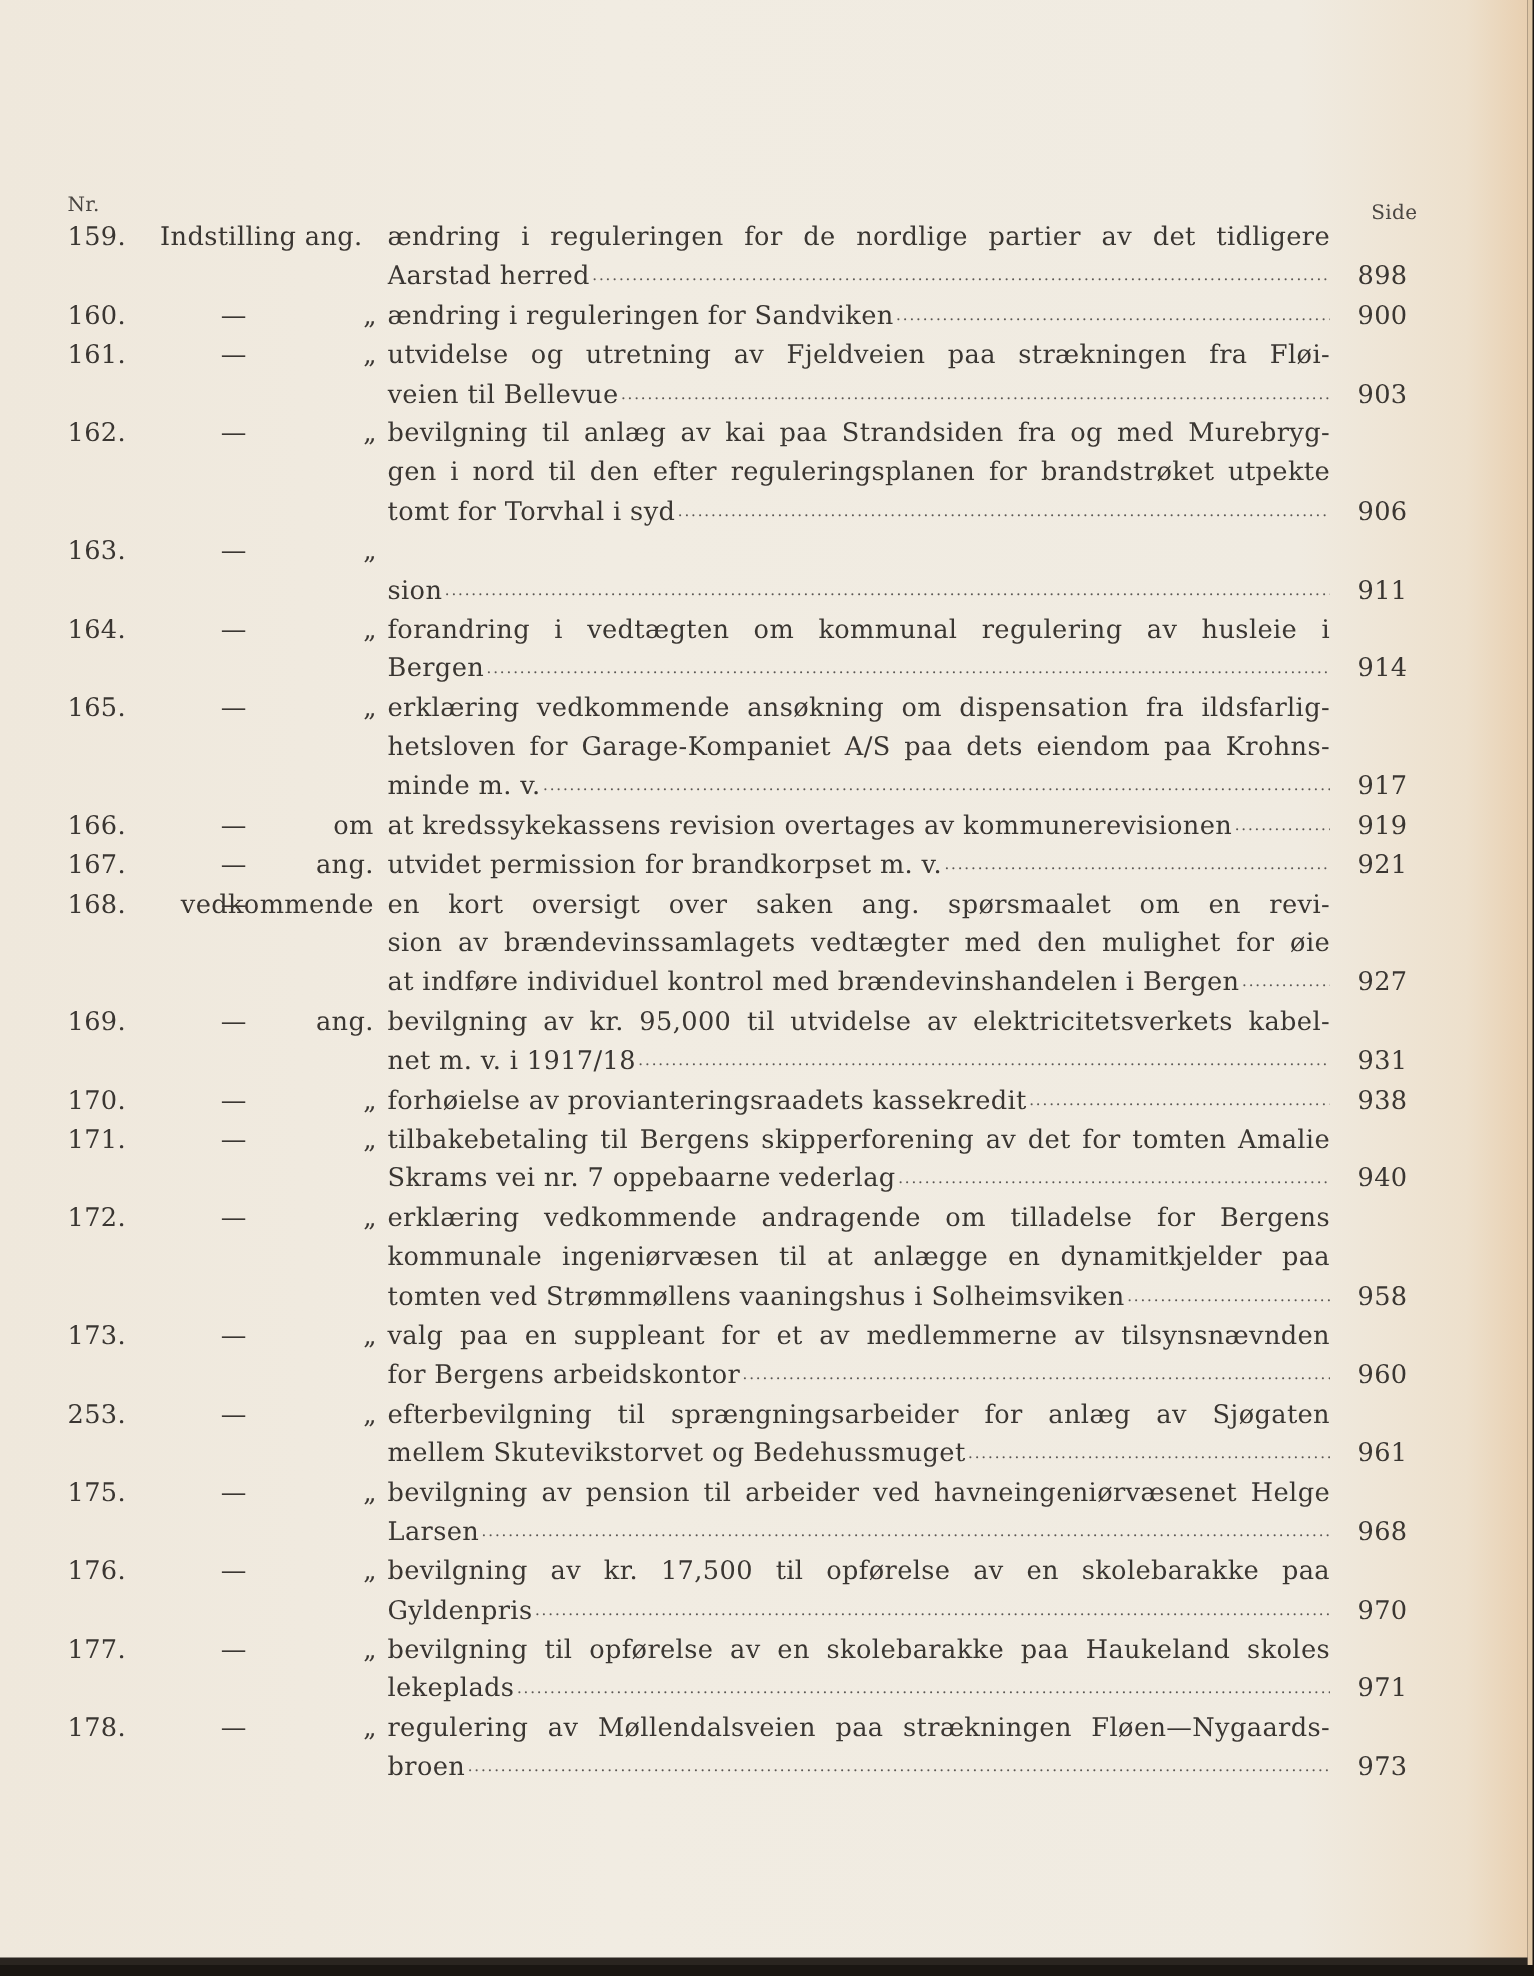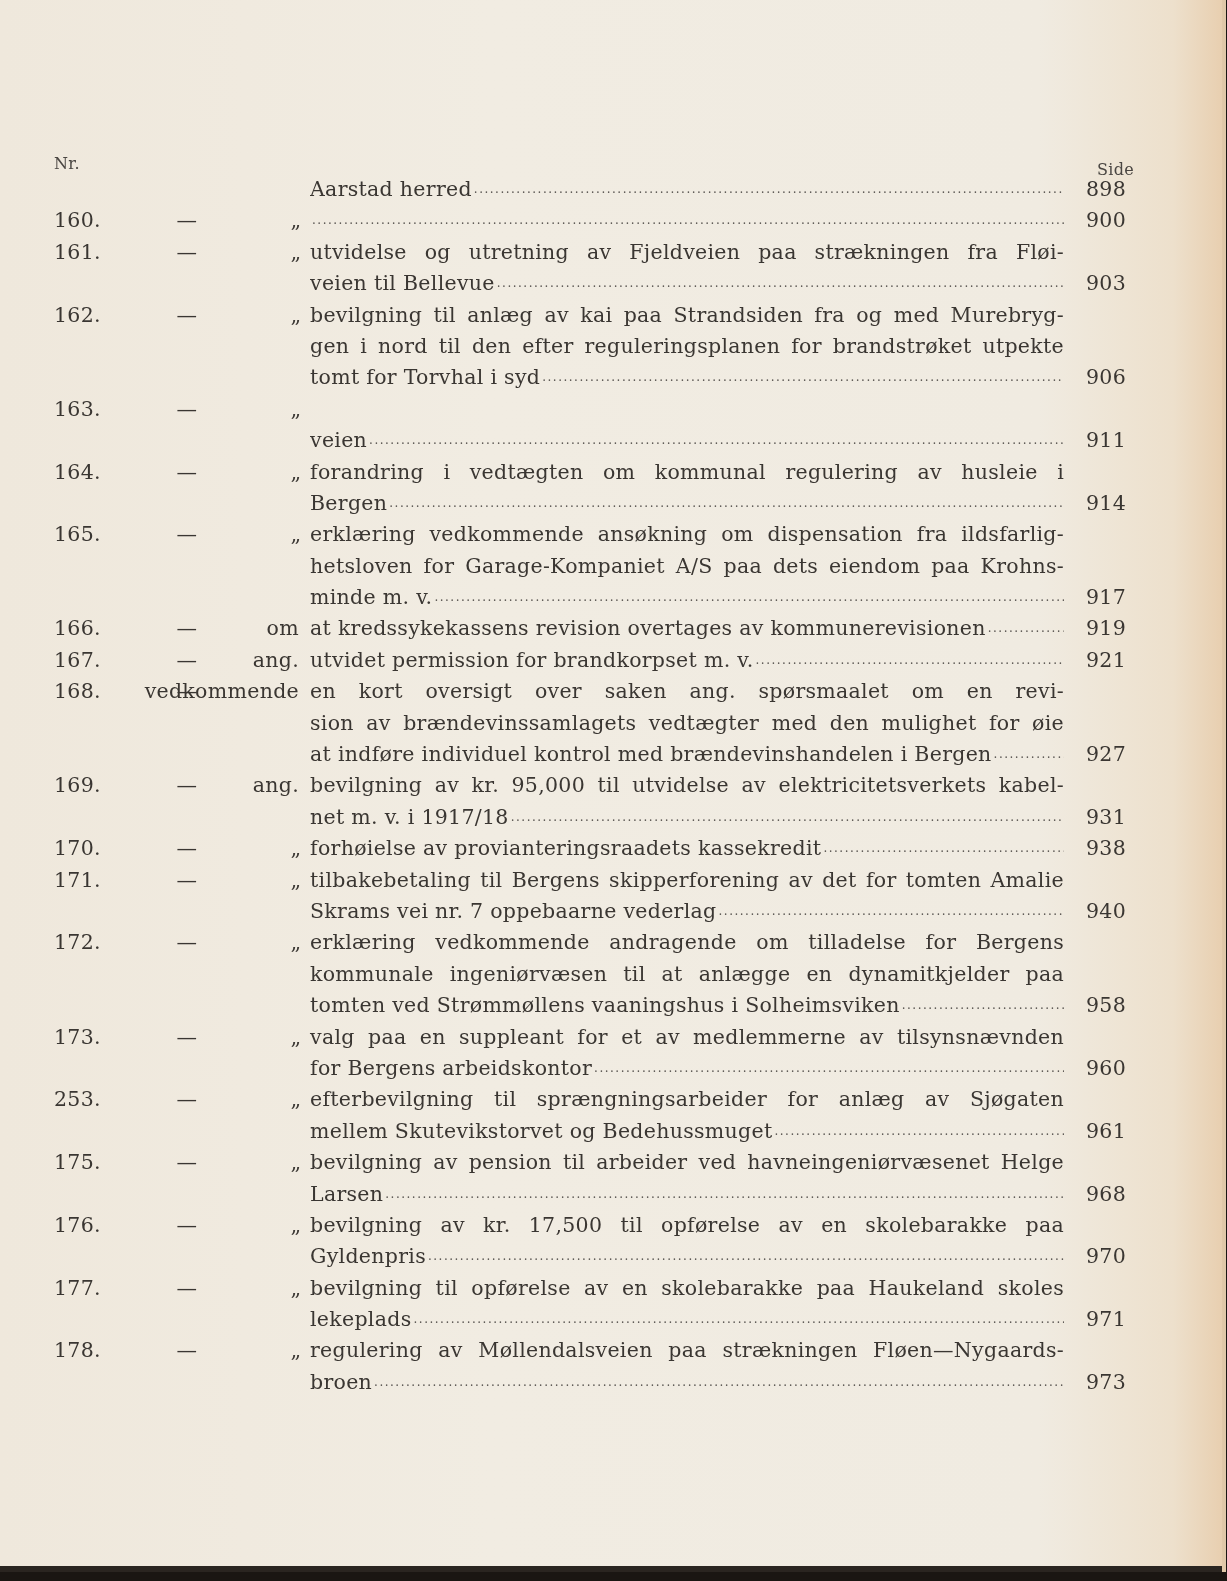--- a/index.html
+++ b/index.html
@@ -53,33 +53,39 @@
 
 <div class="page">
   <div class="content">
     <div class="hdr">
       <span class="nr">Nr.</span>
       <span class="side">Side</span>
     </div>
     <div id="entries">
         <div class="entry">
           <div class="line">
+            <span class="num">159.</span>
+            <span class="lead">Indstilling ang.</span>
+            <span class="txt">ændring i reguleringen for de nordlige partier av det tidligere</span>
+          </div>
+          <div class="line">
             <span class="txt last">
               <span class="t">Aarstad herred</span>
               <span class="dots">..........................................................................................................................................................</span>
             </span>
             <span class="pg">898</span>
           </div>
         </div>
         <div class="entry">
           <div class="line">
             <span class="num">160.</span>
             <span class="dash">—</span>
             <span class="ditto">„</span>
             <span class="txt last">
+              <span class="t">ændring i reguleringen for Sandviken</span>
               <span class="dots">..........................................................................................................................................................</span>
             </span>
             <span class="pg">900</span>
           </div>
         </div>
         <div class="entry">
           <div class="line">
             <span class="num">161.</span>
             <span class="dash">—</span>
             <span class="ditto">„</span>
@@ -112,21 +118,21 @@
           </div>
         </div>
         <div class="entry">
           <div class="line">
             <span class="num">163.</span>
             <span class="dash">—</span>
             <span class="ditto">„</span>
           </div>
           <div class="line">
             <span class="txt last">
-              <span class="t">veien</span>
+              <span class="t">sion</span>
               <span class="dots">..........................................................................................................................................................</span>
             </span>
             <span class="pg">911</span>
           </div>
         </div>
         <div class="entry">
           <div class="line">
             <span class="num">164.</span>
             <span class="dash">—</span>
             <span class="ditto">„</span>

